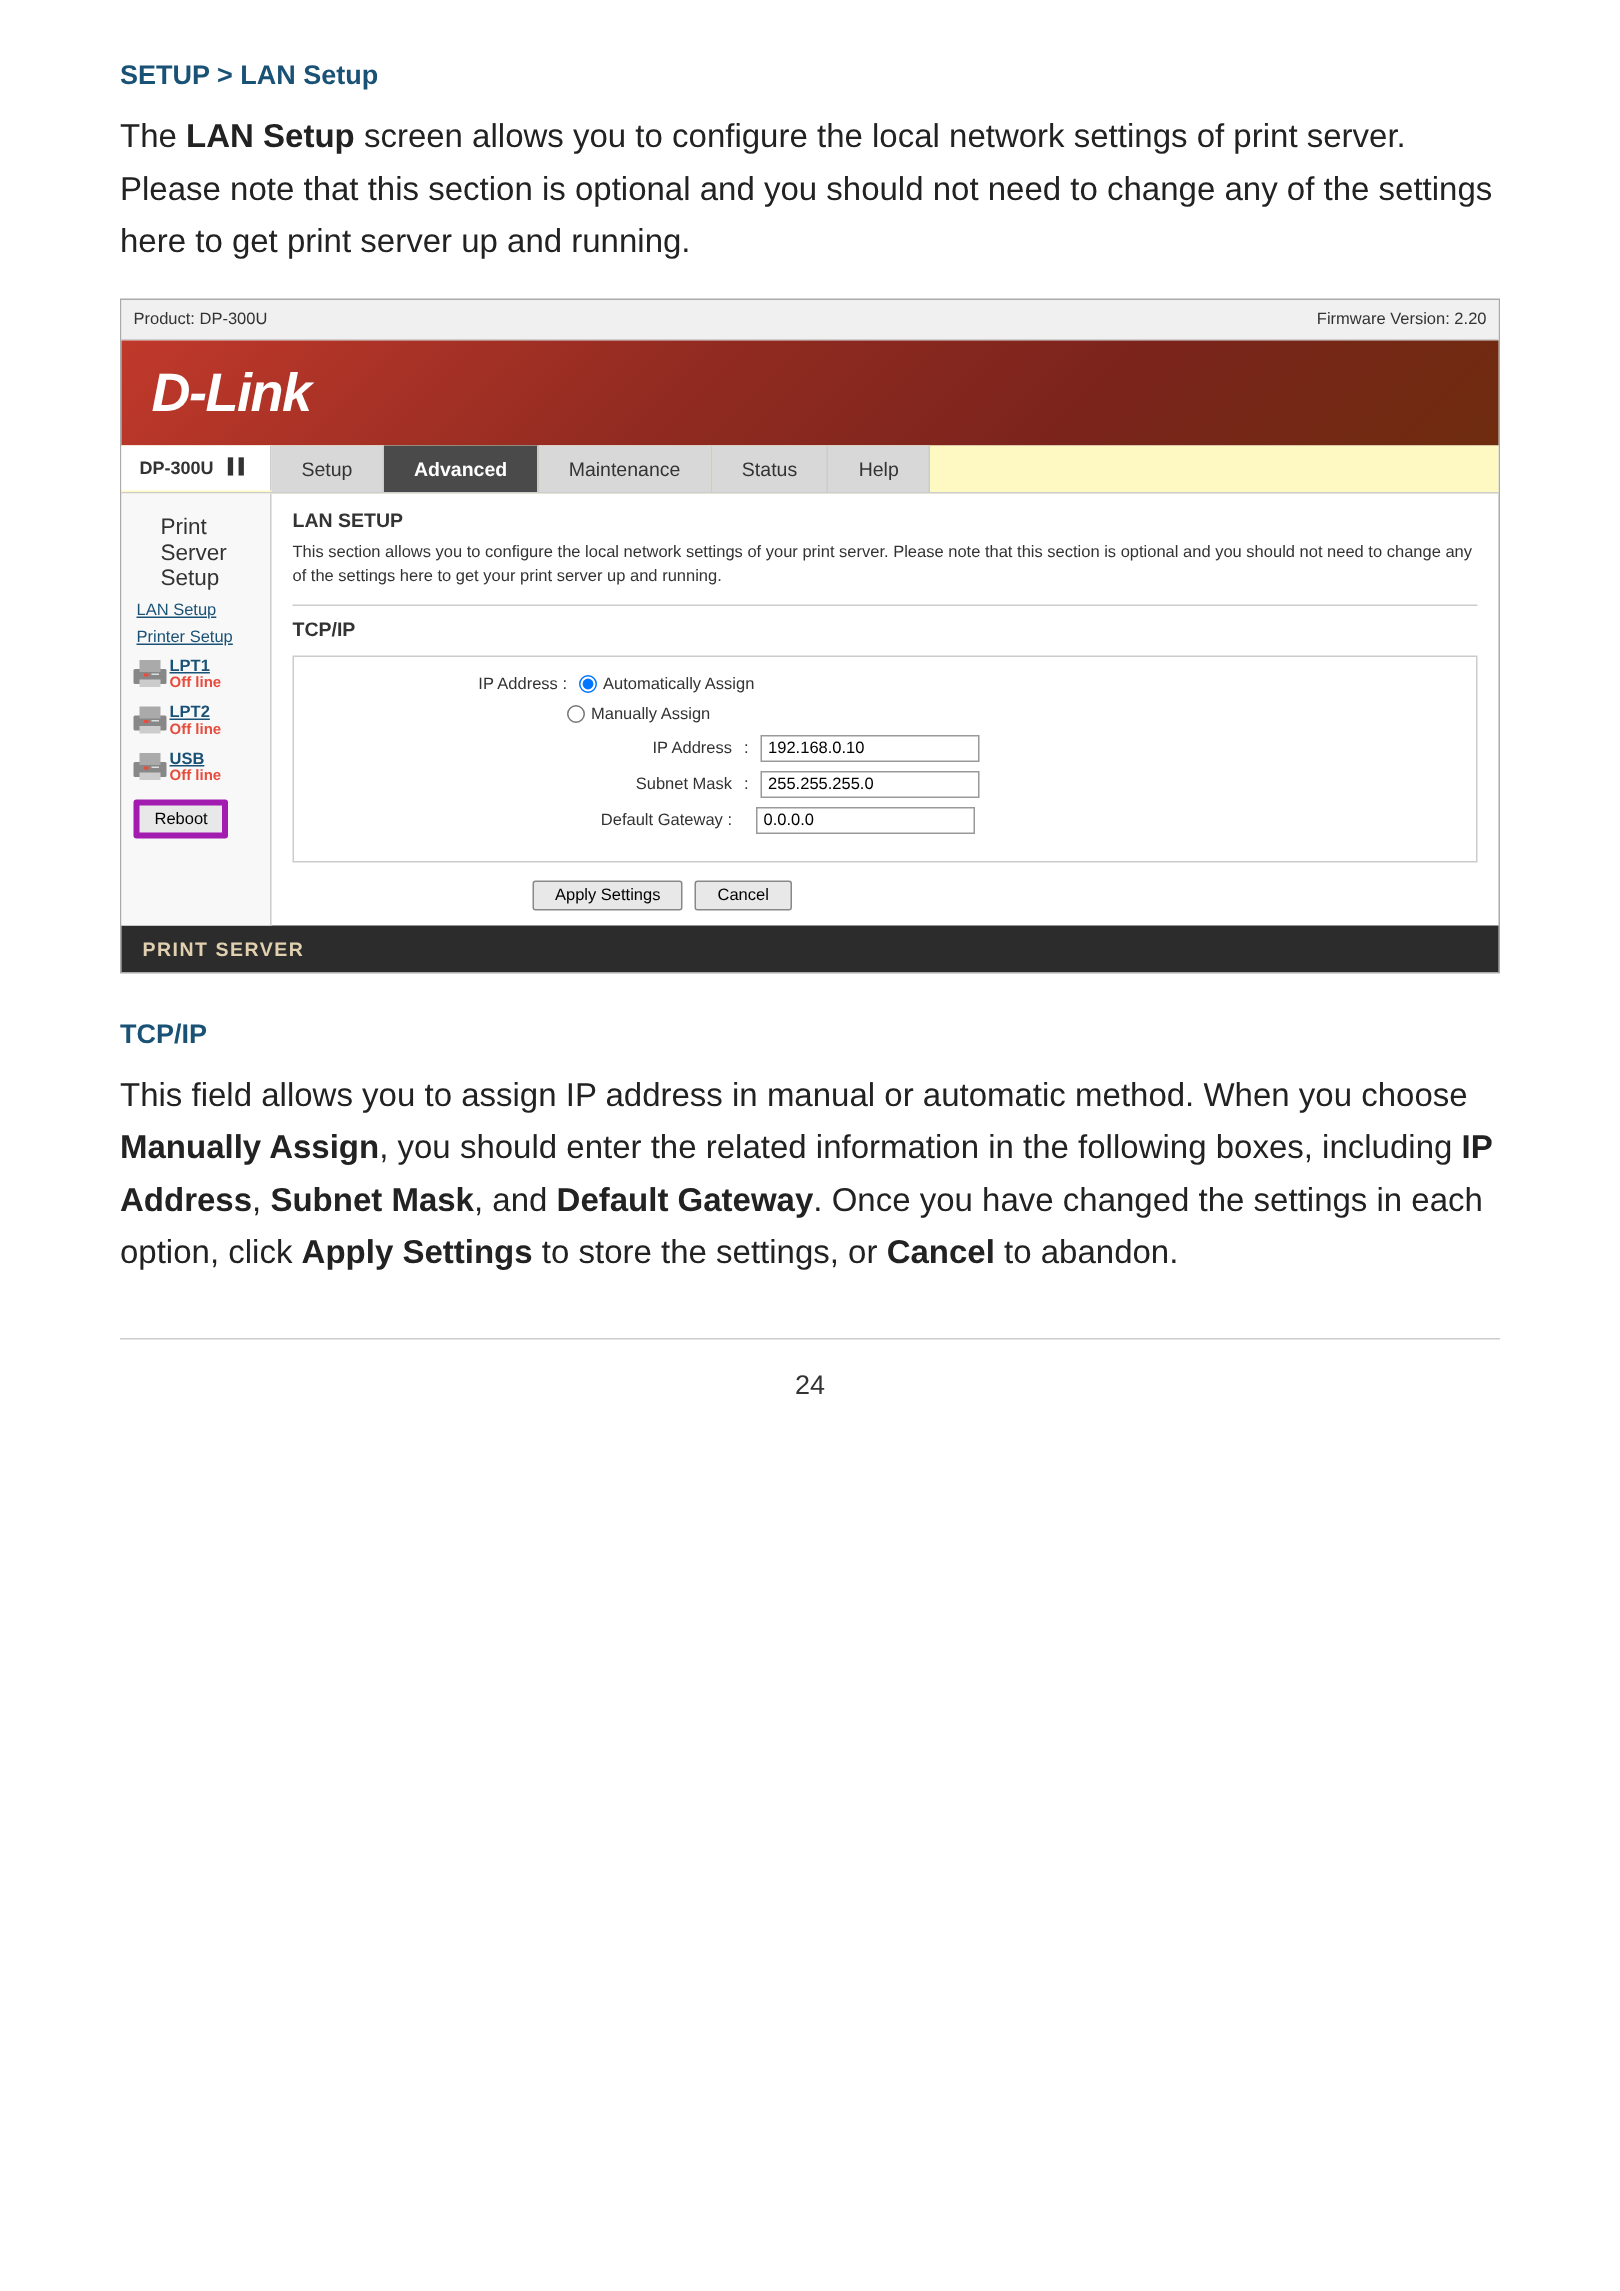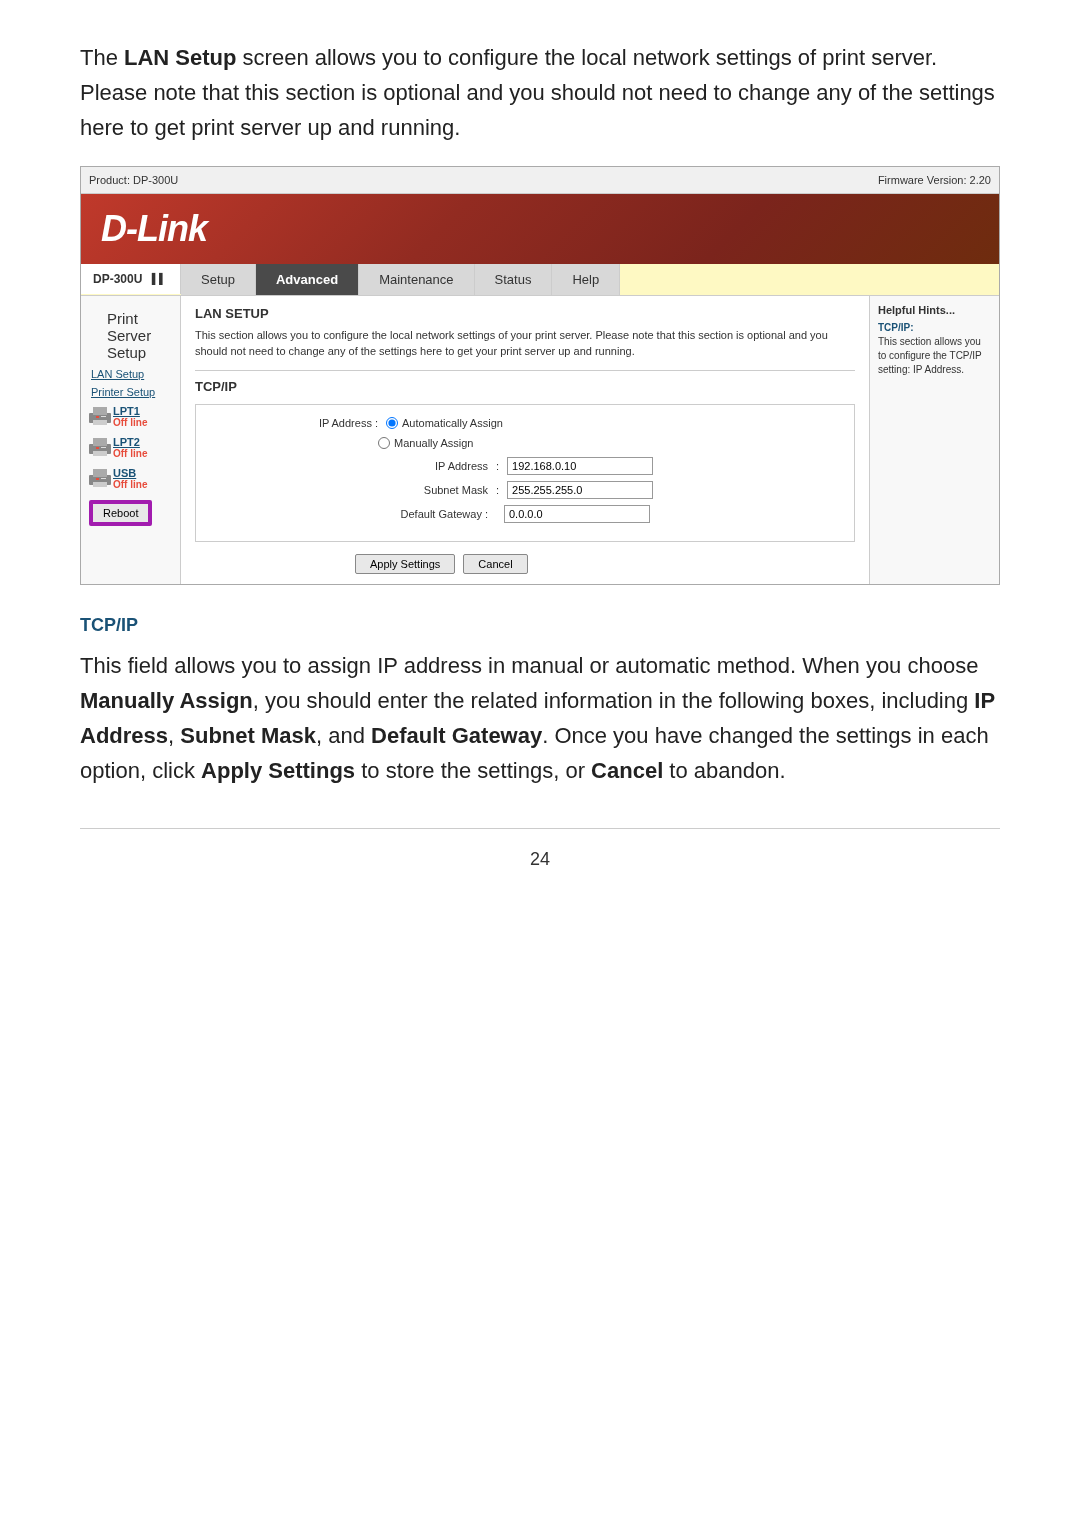--- a/index.html
+++ b/index.html
@@ -354,20 +354,21 @@
       width: 26px;
       height: 22px;
     }
   </style>
 </head>
 <body>
 
 <div class="page-wrapper">
 
   <div class="intro-section">
+    <div class="section-title">SETUP &gt; LAN Setup</div>
     <div class="intro-text">
       <span>The </span><strong>LAN Setup</strong><span> screen allows you to configure the local network settings of print server. Please note that this section is optional and you should not need to change any of the settings here to get print server up and running.</span>
     </div>
   </div>
 
   <div class="device-frame">
 
     <div class="device-top-bar">
       <span>Product: DP-300U</span>
       <span>Firmware Version: 2.20</span>
@@ -507,28 +508,24 @@
         <div class="btn-row">
           <button class="form-btn">
             <span>Apply Settings</span>
           </button>
           <button class="form-btn">
             <span>Cancel</span>
           </button>
         </div>
       </div>
 
-      <div class="right-hints">
-        <div class="hints-title">Helpful Hints...</div>
-        <div class="hints-section-title">TCP/IP:</div>
-        <div class="hints-text">This section allows you to configure the TCP/IP setting: IP Address.</div>
-      </div>
 
     </div>
 
+    <div class="device-footer">PRINT SERVER</div>
 
   </div>
 
   <div class="tcp-section">
     <div class="tcp-title">TCP/IP</div>
     <div class="tcp-body">
       <span>This field allows you to assign IP address in manual or automatic method. When you choose </span><strong>Manually Assign</strong><span>, you should enter the related information in the following boxes, including </span><strong>IP Address</strong><span>, </span><strong>Subnet Mask</strong><span>, and </span><strong>Default Gateway</strong><span>. Once you have changed the settings in each option, click </span><strong>Apply Settings</strong><span> to store the settings, or </span><strong>Cancel</strong><span> to abandon.</span>
     </div>
   </div>
 

